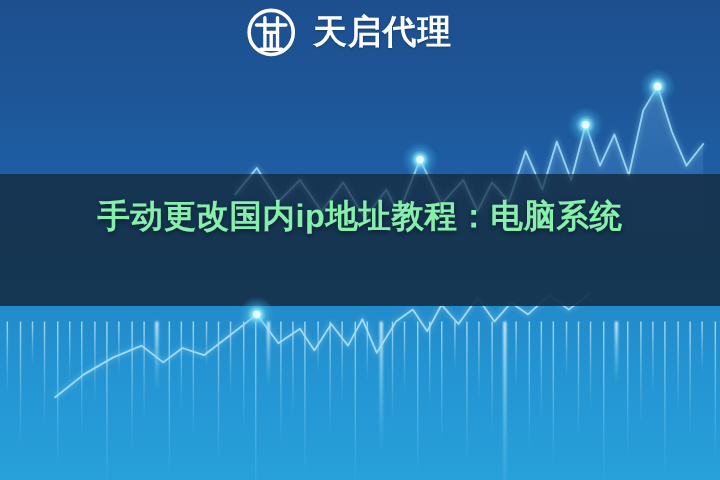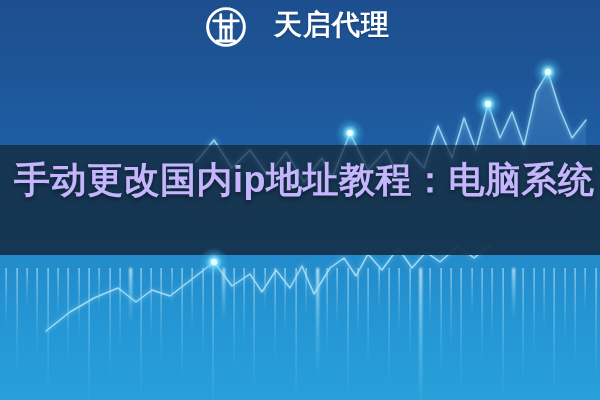--- a/index.html
+++ b/index.html
@@ -23,39 +23,38 @@
   .band-dark{
     position:absolute;left:0;top:145px;width:600px;height:110px;
     background:linear-gradient(180deg,#16314c 0%,#143049 55%,#14314b 100%);
     opacity:.93;
   }
   
   .layer{position:absolute;left:0;top:0;width:600px;height:400px;}
   
   .logo{
     position:absolute;left:205px;top:6px;
-    display:flex;align-items:flex-end;gap:27px;
+    display:flex;align-items:flex-end;gap:14px;
     z-index:30;
-    font-family:Liberation Mono, monospace;
   }
   .logo-mark{width:42px;height:42px;display:block;}
   .logo-text{
     color:#ffffff;font-size:28px;font-weight:bold;
     letter-spacing:1px;line-height:42px;white-space:nowrap;
     text-shadow:0 1px 2px rgba(0,0,0,.25);
   }
   
   .title-wrap{
     position:absolute;left:0;top:158px;width:600px;
     z-index:40;text-align:center;
     padding:0 14px;
   }
   .title-line{
-    color:#c4b5fd;
-    font-size:36px;
+    color:#86efac;
+    font-size:27px;
     font-weight:bold;
     line-height:44px;
     letter-spacing:.5px;
     white-space:nowrap;
     text-shadow:0 2px 4px rgba(0,0,0,.45);
   }
   .title-line.second{letter-spacing:1px;}
 </style>
 </head>
 <body>

